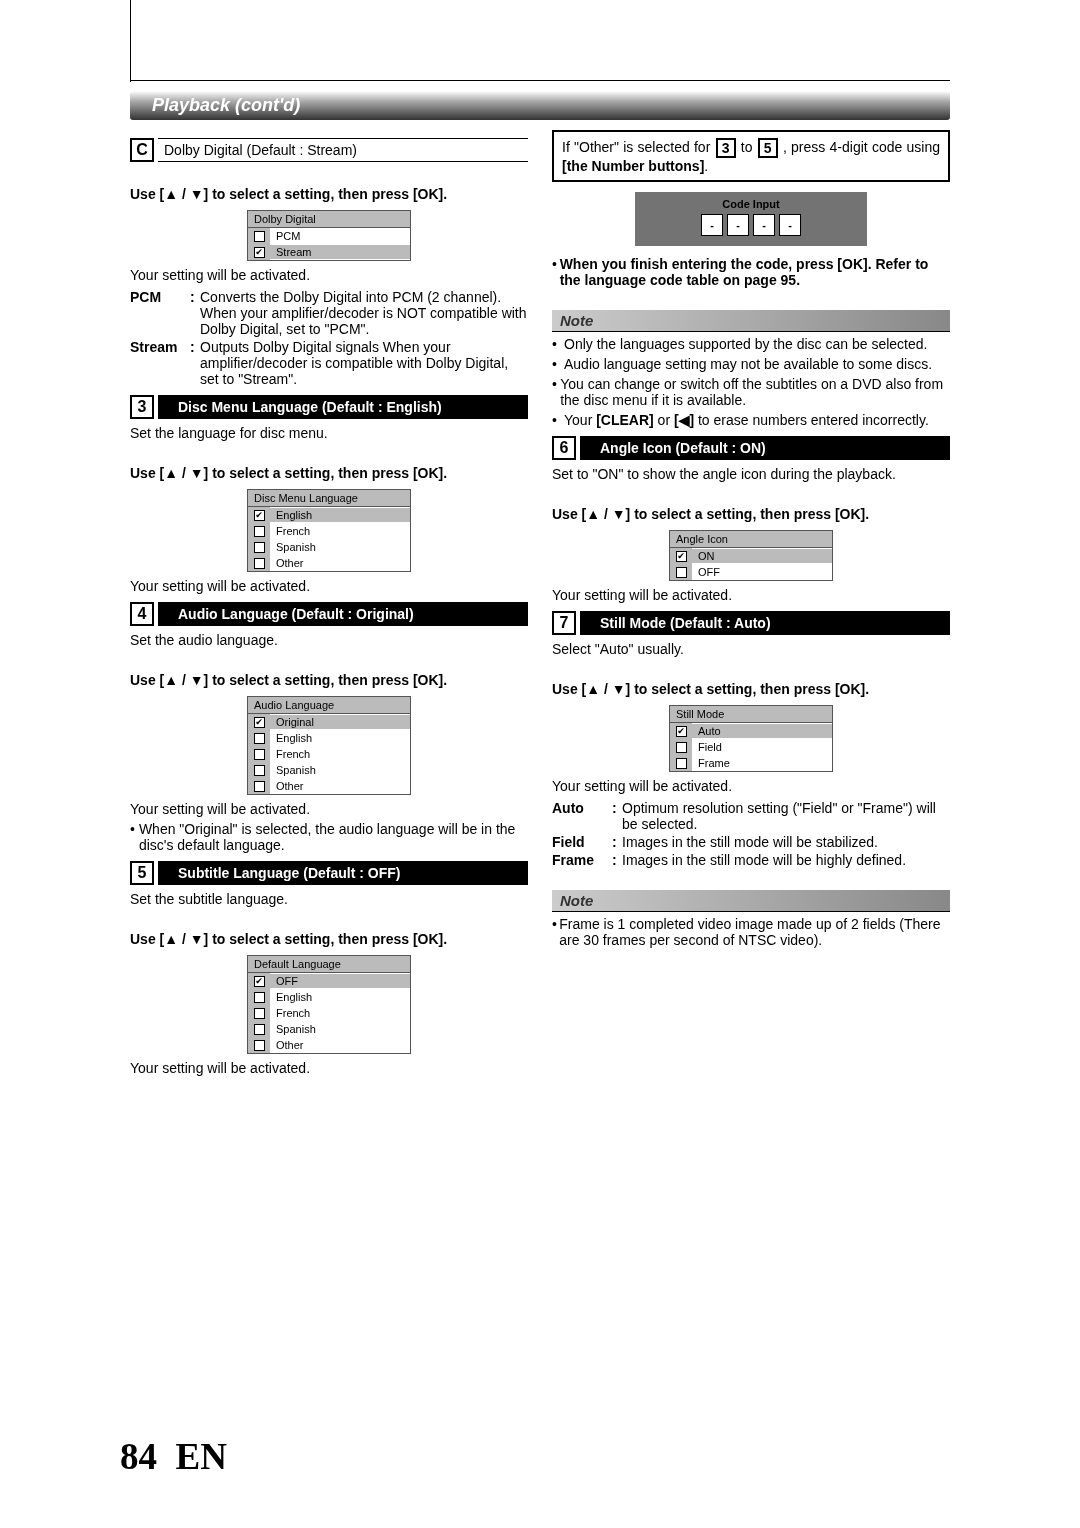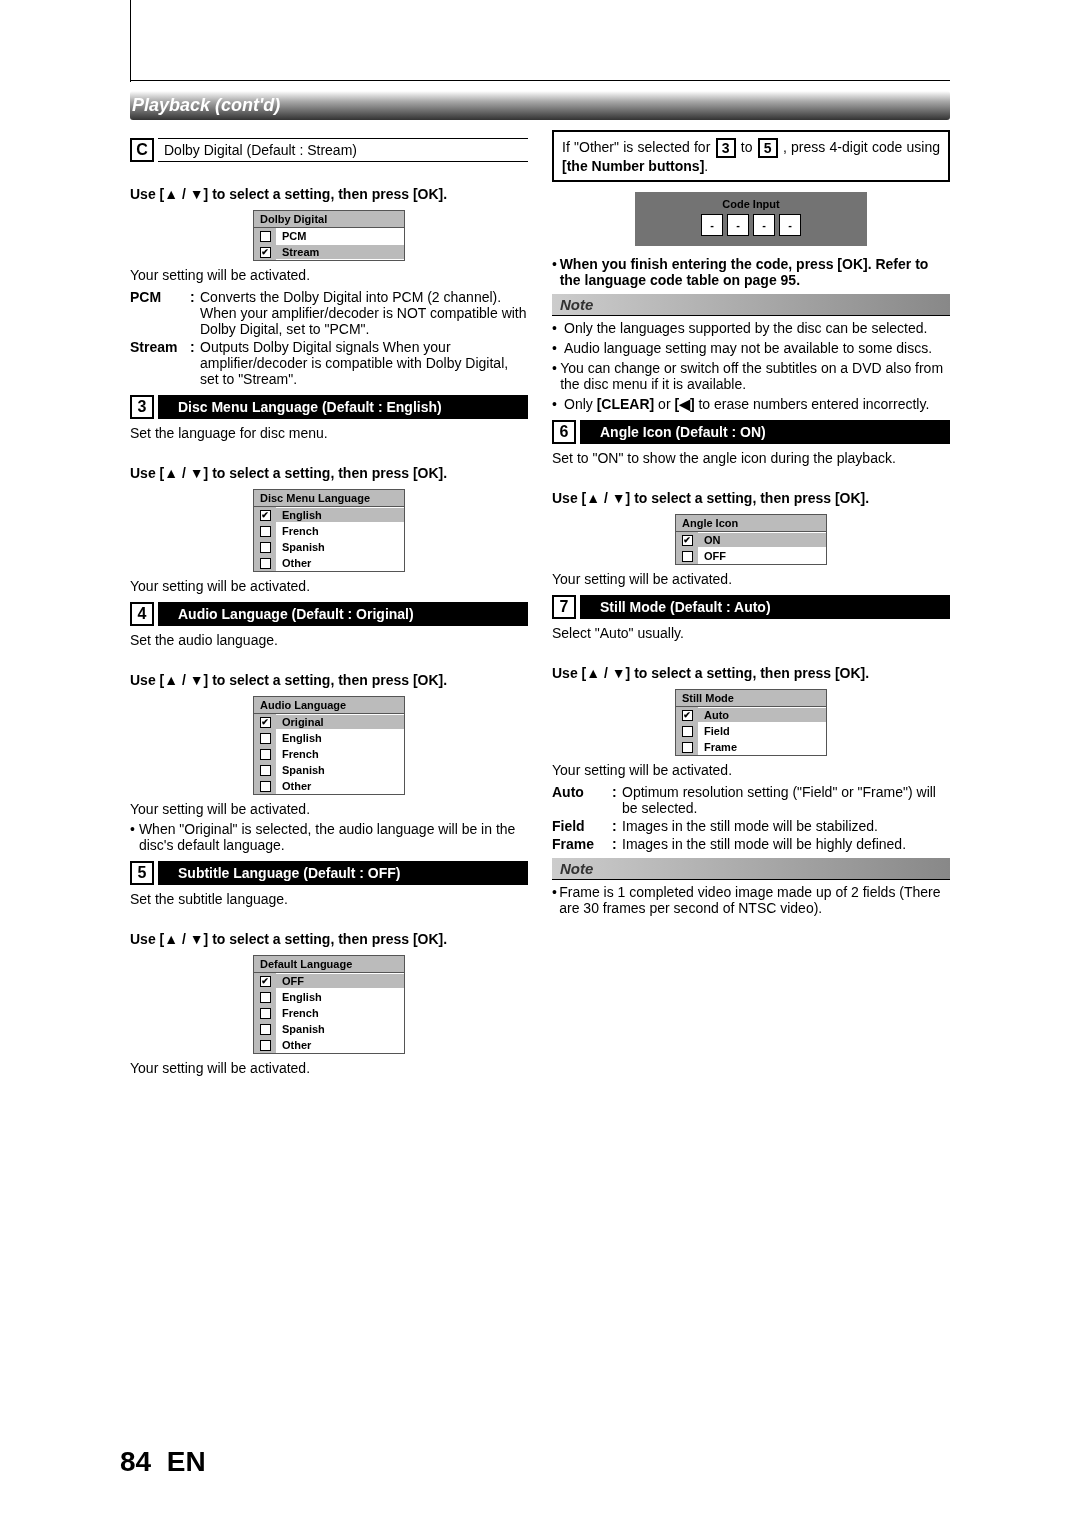--- a/index.html
+++ b/index.html
@@ -27,21 +27,21 @@
     text-align: center;
     color: #9c3a2a;
   }
   .section-bar {
     margin-top: 10px;
     background: linear-gradient(to bottom, #fff 0%, #aaa 35%, #333 100%);
     color: #fff;
     font-weight: bold;
     font-style: italic;
     font-size: 18px;
-    padding: 4px 2px;
+    padding: 4px 22px;
     border-radius: 3px;
   }
   .cols { display: flex; gap: 24px; margin-top: 10px; }
   .col { flex: 1 1 0; }
   .step-row { display: flex; align-items: stretch; gap: 4px; margin-top: 8px; }
   .step-badge {
     width: 24px; height: 24px;
     border: 2px solid #000;
     display: flex; align-items: center; justify-content: center;
     font-weight: bold; font-size: 16px;
@@ -67,46 +67,46 @@
   .plain { margin-top: 6px; font-size: 14px; }
   .bullet { margin-top: 4px; font-size: 14px; display: flex; }
   .bullet .dot { width: 12px; }
   .deflist { margin-top: 6px; }
   .defrow { display: flex; font-size: 14px; margin-top: 2px; }
   .defterm { font-weight: bold; width: 60px; flex-shrink: 0; }
   .defcolon { width: 10px; font-weight: bold; }
   .defbody { flex: 1; }
   .menu-box {
     margin: 8px auto 0 auto;
-    width: 152px;
+    width: 164px;
     border: 1px solid #555;
     font-family: Arial, sans-serif;
     font-size: 11px;
-    font-weight: bold;
+    font-weight: normal;
   }
   .menu-title {
     background: #bbb;
     padding: 2px 6px;
     border-bottom: 1px solid #555;
   }
   .menu-row { display: flex; align-items: center; }
   .menu-check {
     width: 22px; height: 16px;
     background: #bbb;
     display:flex; align-items:center; justify-content:center;
   }
   .chk {
     width: 11px; height: 11px; border: 1px solid #000; background: #fff;
     display:flex; align-items:center; justify-content:center;
     font-size: 9px;
   }
   .menu-label { flex:1; padding: 1px 6px; background: #fff; }
   .menu-row.sel .menu-label { background: #bbb; }
   .note-bar {
-    margin-top: 6px;
+    margin-top: 22px;
     background: linear-gradient(to right, #ccc 0%, #888 100%);
     color: #333;
     font-style: italic;
     font-weight: bold;
     border-bottom: 1px solid #000;
     padding: 2px 8px;
     font-size: 15px;
   }
   .note-list { margin-top: 4px; }
   .info-box {
@@ -139,22 +139,23 @@
     width: 22px; height: 22px;
     background: #fff;
     border: 1px solid #000;
     display:flex; align-items:center; justify-content:center;
     font-weight: bold;
   }
   .page-num {
     position: absolute;
     left: 120px;
     bottom: 50px;
-    font-size: 28px;
-    font-weight: bold;
+    font-size: 37px;
+    font-weight: bold;
+    font-family: Liberation Serif, serif;
   }
   .vline {
     position: absolute;
     left: 130px;
     top: 0;
     width: 0;
     height: 82px;
     border-left: 1px solid #000;
   }
 </style>
@@ -363,21 +364,21 @@
             <span class="dot">•</span>
             <span>Audio language setting may not be available to some discs.</span>
           </div>
         <div class="bullet">
             <span class="dot">•</span>
             <span>You can change or switch off the subtitles on a DVD also from the disc menu if it is available.</span>
           </div>
         <div class="bullet">
             <span class="dot">•</span>
           <span>
-            <span>Only </span><b>[CLEAR]</b><span> or </span><b>[◀]</b><span> to erase numbers entered incorrectly.</span>
+            <span>Your </span><b>[CLEAR]</b><span> or </span><b>[◀]</b><span> to erase numbers entered incorrectly.</span>
           </span>
         </div>
       </div>
 
       <div class="step-row">
         <div class="step-badge">6</div>
         <div class="step-label-black">Angle Icon (Default : ON)</div>
       </div>
       <div class="plain">Set to "ON" to show the angle icon during the playback.</div>
       <div class="instr">Use [▲ / ▼] to select a setting, then press [OK].</div>

